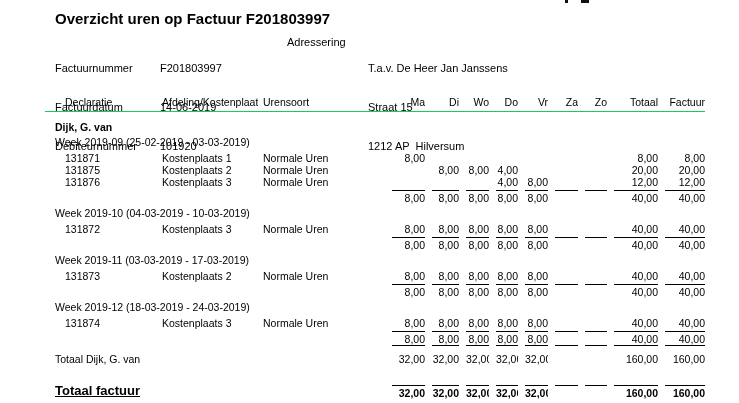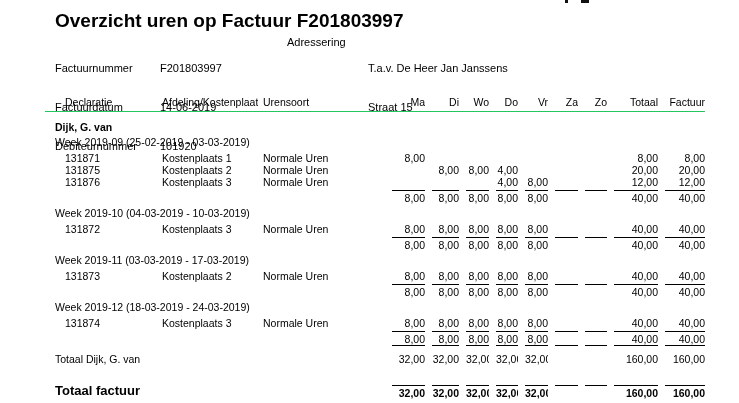--- a/index.html
+++ b/index.html
@@ -1,21 +1,21 @@
 <!DOCTYPE html>
 <html><head>
 <meta charset="utf-8">
 <style>
   * { margin:0; padding:0; box-sizing:border-box; }
   html,body { width:739px; height:403px; background:#ffffff; overflow:hidden; }
   body { font-family:"Liberation Sans", sans-serif; color:#000; font-size:11px; position:relative; }
 
   .artifact { position:absolute; background:#111; }
 
-  .title { position:absolute; left:55px; top:10px; font-size:19px; font-weight:bold; white-space:pre; }
+  .title { position:absolute; left:55px; top:10px; font-size:15px; font-weight:bold; white-space:pre; }
 
   .meta-labels   { position:absolute; left:55px;  top:36px; line-height:13px; white-space:pre; }
   .meta-values   { position:absolute; left:160px; top:36px; line-height:13px; white-space:pre; }
   .adressering   { position:absolute; left:287px; top:36px; line-height:13px; white-space:pre; }
   .address-block { position:absolute; left:368px; top:36px; line-height:13px; white-space:pre; }
 
   .report { position:absolute; left:45px; top:96px; width:660px; }
 
   .trow { display:grid; grid-template-columns:70px 143px 127px 40px 34px 30px 29px 30px 30px 29px 51px 47px; line-height:12px; font-size:10.5px; }
   .thead { border-bottom:1px solid #22c55e; padding-bottom:3px; font-size:10.5px; }
@@ -31,21 +31,21 @@
   .span-all { grid-column:1 / -1; padding-left:10px; }
   .span-3 { grid-column:1 / span 3; padding-left:10px; }
   .bold { font-weight:bold; }
 
   .r-person  { margin-top:9px; font-weight:bold; }
   .r-week    { margin-top:3px; }
   .r-data-first { margin-top:4px; }
   .r-sub     { margin-top:2px; }
   .r-emptotal { margin-top:7px; }
   .r-invtotal { margin-top:20px; }
-  .r-invtotal .span-3 { font-size:13px; font-weight:bold; }
+  .r-invtotal .span-3 { font-size:13px; font-weight:bold;text-decoration:underline; }
 </style>
 </head>
 <body>
 
 <div class="artifact" style="left:565px; top:0; width:3px; height:3px;"></div>
 <div class="artifact" style="left:581px; top:0; width:8px; height:3px;"></div>
 
 <div class="title">Overzicht uren op Factuur F201803997</div>
 
 <div class="meta-labels">
@@ -55,20 +55,21 @@
 </div>
 <div class="meta-values">
   <div>F201803997</div>
   <div>14-06-2019</div>
   <div>101920</div>
 </div>
 <div class="adressering">Adressering</div>
 <div class="address-block">
   <div>T.a.v. De Heer Jan Janssens</div>
   <div>Straat 15</div>
+  <div>1212 AP  Hilversum</div>
 </div>
 
 <div class="report">
   <div class="trow thead">
     <div class="cell c-decl">Declaratie</div>
     <div class="cell c-afd">Afdeling/Kostenplaats</div>
     <div class="cell c-uren">Urensoort</div>
     <div class="cell num">Ma</div>
     <div class="cell num">Di</div>
     <div class="cell num">Wo</div>

